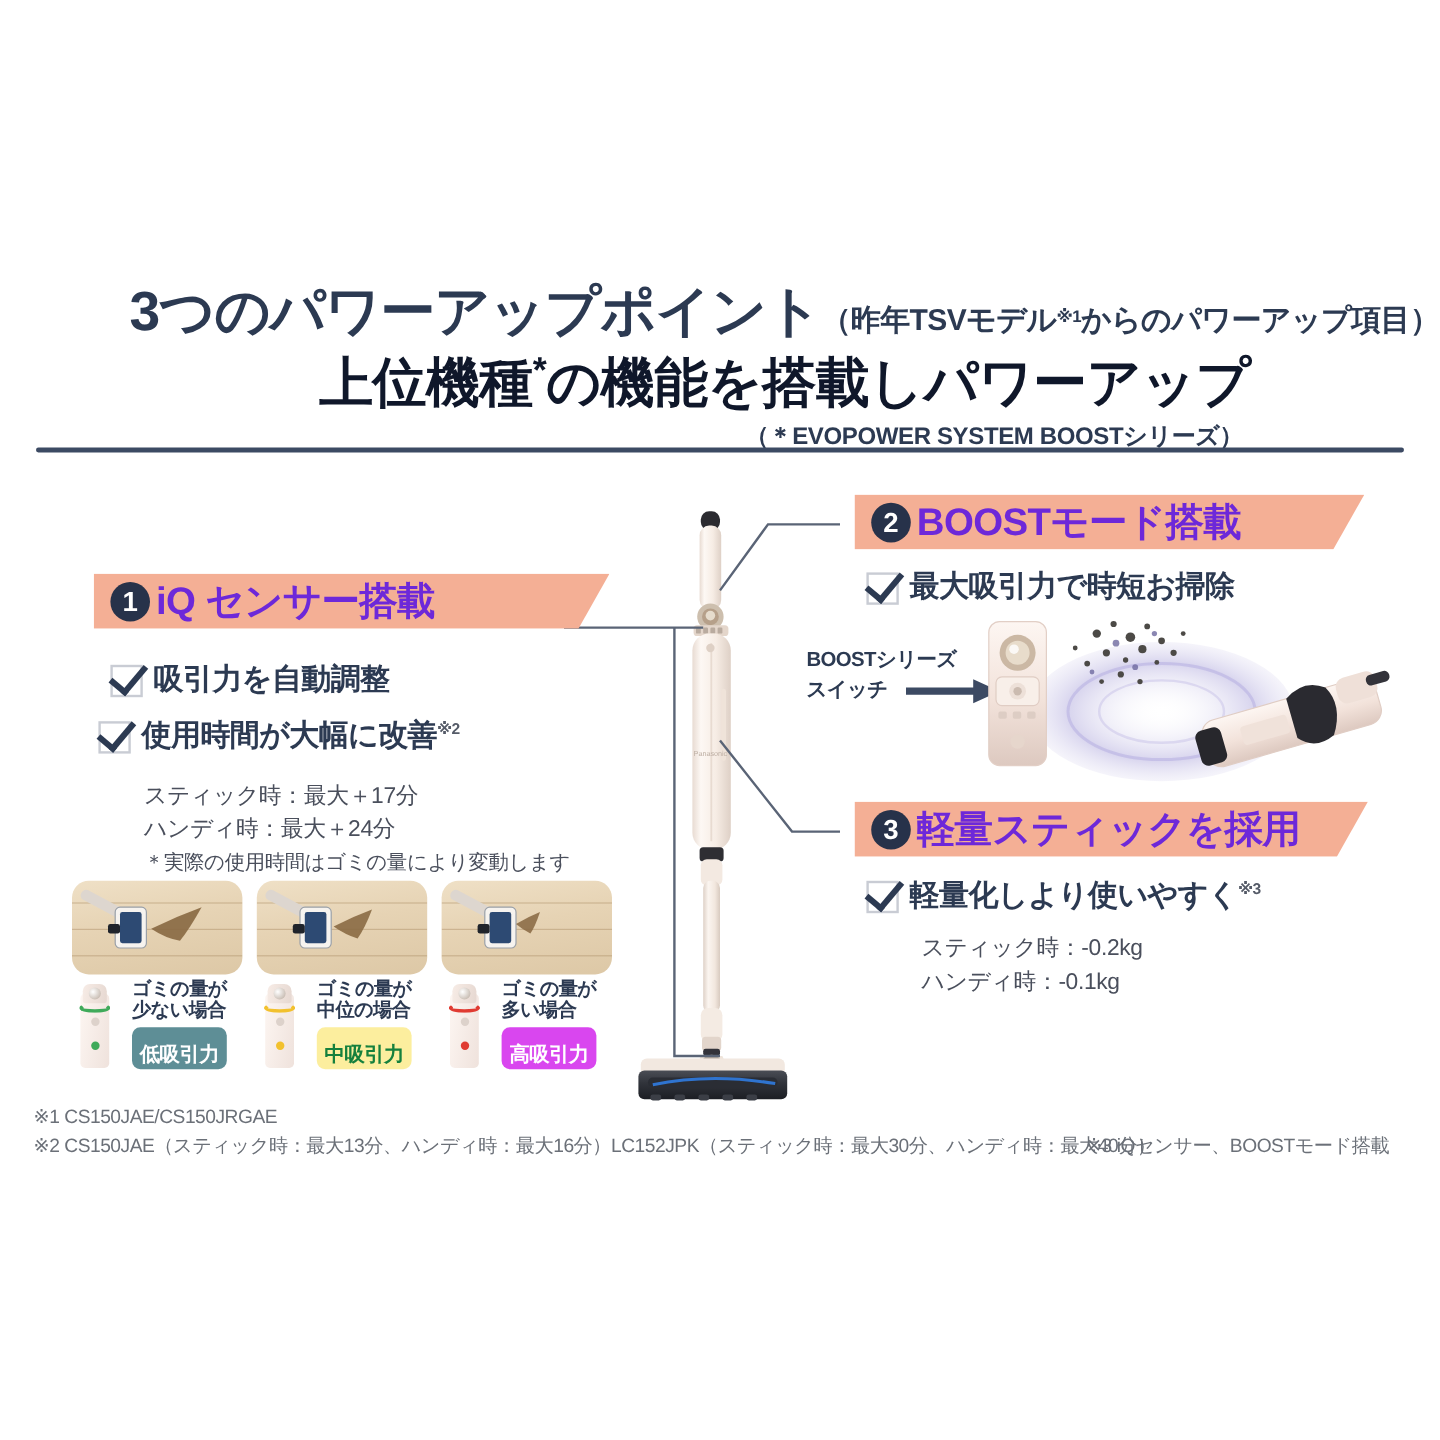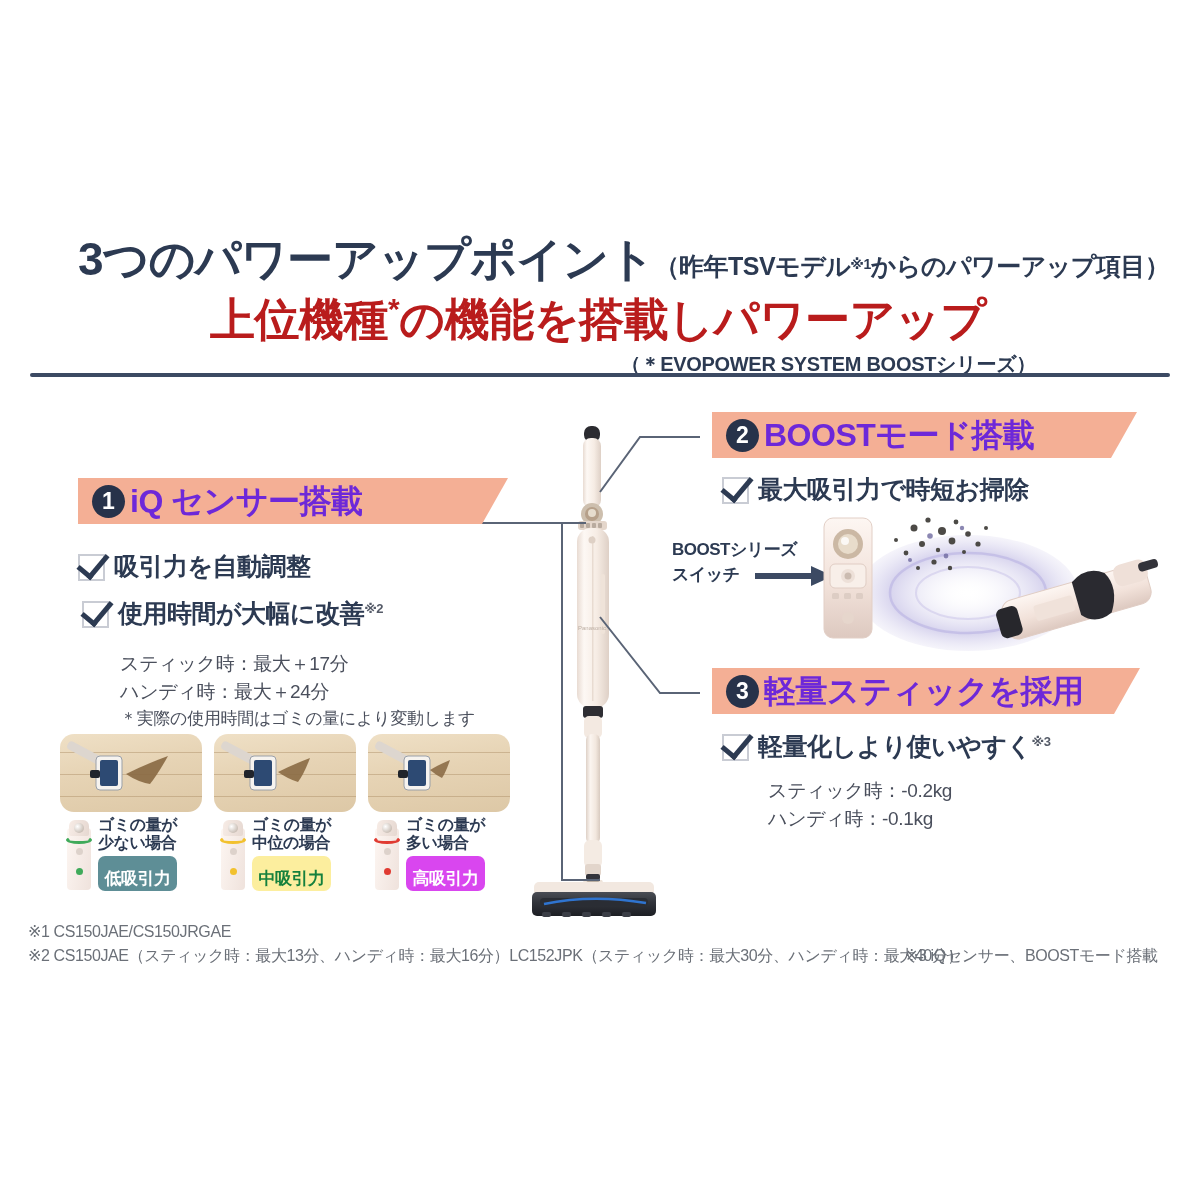--- a/index.html
+++ b/index.html
@@ -7,38 +7,38 @@
     width:1200px; height:1200px;
     background:#ffffff;
     font-family:"Liberation Sans","DejaVu Sans",sans-serif;
     color:#2c3a52;
     overflow:hidden;
     position:relative;
   }
   #stage { position:absolute; inset:0; }
 
   
-  .head-wrap { position:absolute; left:0; top:236px; width:1068px; }
+  .head-wrap { position:absolute; left:0; top:236px; width:1068px;padding-left:30px; }
   .head-l1 {
     text-align:left; padding-left:78px;
     white-space:nowrap; line-height:1;
   }
   .head-main {
     font-size:46px; font-weight:bold; letter-spacing:-1px;
     color:#2c3a52; vertical-align:baseline;
   }
   .head-paren {
     font-size:25px; font-weight:bold; color:#2c3a52;
     letter-spacing:-0.5px; vertical-align:baseline;
   }
   .sup-note { font-size:14px; vertical-align:super; }
   .head-l2 {
-    text-align:left; padding-left:210px; margin-top:12px;
+    text-align:center; padding-left:210px; margin-top:12px;
     font-size:45px; font-weight:bold; letter-spacing:-0.5px;
-    color:#b91c1c; line-height:1; white-space:nowrap;
+    color:#0f172a; line-height:1; white-space:nowrap;
   }
   .star { font-size:30px; vertical-align:super; }
   .head-l3 {
     text-align:right; padding-right:32px; margin-top:9px;
     font-size:20px; font-weight:bold; color:#2c3a52;
     letter-spacing:-0.3px; white-space:nowrap;
   }
   .divider {
     position:absolute; left:30px; top:373px; width:1140px; height:4px;
     background:#3c4a63; border-radius:2px;
@@ -97,21 +97,21 @@
   .thumb-col { width:142px; }
   .thumb-img {
     width:142px; height:78px; border-radius:14px; overflow:hidden;
     position:relative;
     background:linear-gradient(170deg,#efe0c6 0%,#e6d3b4 45%,#ddc8a6 100%);
   }
   .plank {
     position:absolute; left:0; width:100%; height:1px; background:rgba(170,140,100,.45);
   }
   .thumb-cap {
-    margin-top:4px; display:flex; align-items:flex-start; gap:0;
+    margin-top:4px; display:flex; align-items:flex-start; gap:12px;
   }
   .mini-vac { width:38px; flex:0 0 auto; position:relative; height:74px; }
   .mini-body {
     position:absolute; left:7px; top:12px; width:24px; height:62px;
     background:linear-gradient(100deg,#fdf6f2,#efe2dc); border-radius:4px;
   }
   .mini-top {
     position:absolute; left:9px; top:4px; width:20px; height:16px;
     background:linear-gradient(100deg,#f7ece6,#e6d8d1); border-radius:6px 6px 2px 2px;
   }
@@ -251,21 +251,21 @@
     <path d="M700 437 L640 437 L600 492" stroke="#5a6476" stroke-width="2" fill="none"></path>
 
     <path d="M700 693 L660 693 L600 617" stroke="#5a6476" stroke-width="2" fill="none"></path>
   </svg>
 
   <div class="badge" id="badge1">
     <span class="badge-num">1</span>
     <span class="badge-txt">iQ センサー搭載</span>
   </div>
 
-  <div class="check-row" style="left:78px; top:551px;">
+  <div class="check-row" style="left:92px; top:551px;">
     <span class="cbox"></span>
     <span class="check-txt">吸引力を自動調整</span>
   </div>
   <div class="check-row" style="left:82px; top:598px;">
     <span class="cbox"></span>
     <span class="check-txt"><span>使用時間が大幅に改善</span><span class="sup-sm">※2</span></span>
   </div>
 
   <div class="sub-line" style="left:120px; top:650px;">スティック時：最大＋17分</div>
   <div class="sub-line" style="left:120px; top:678px;">ハンディ時：最大＋24分</div>

